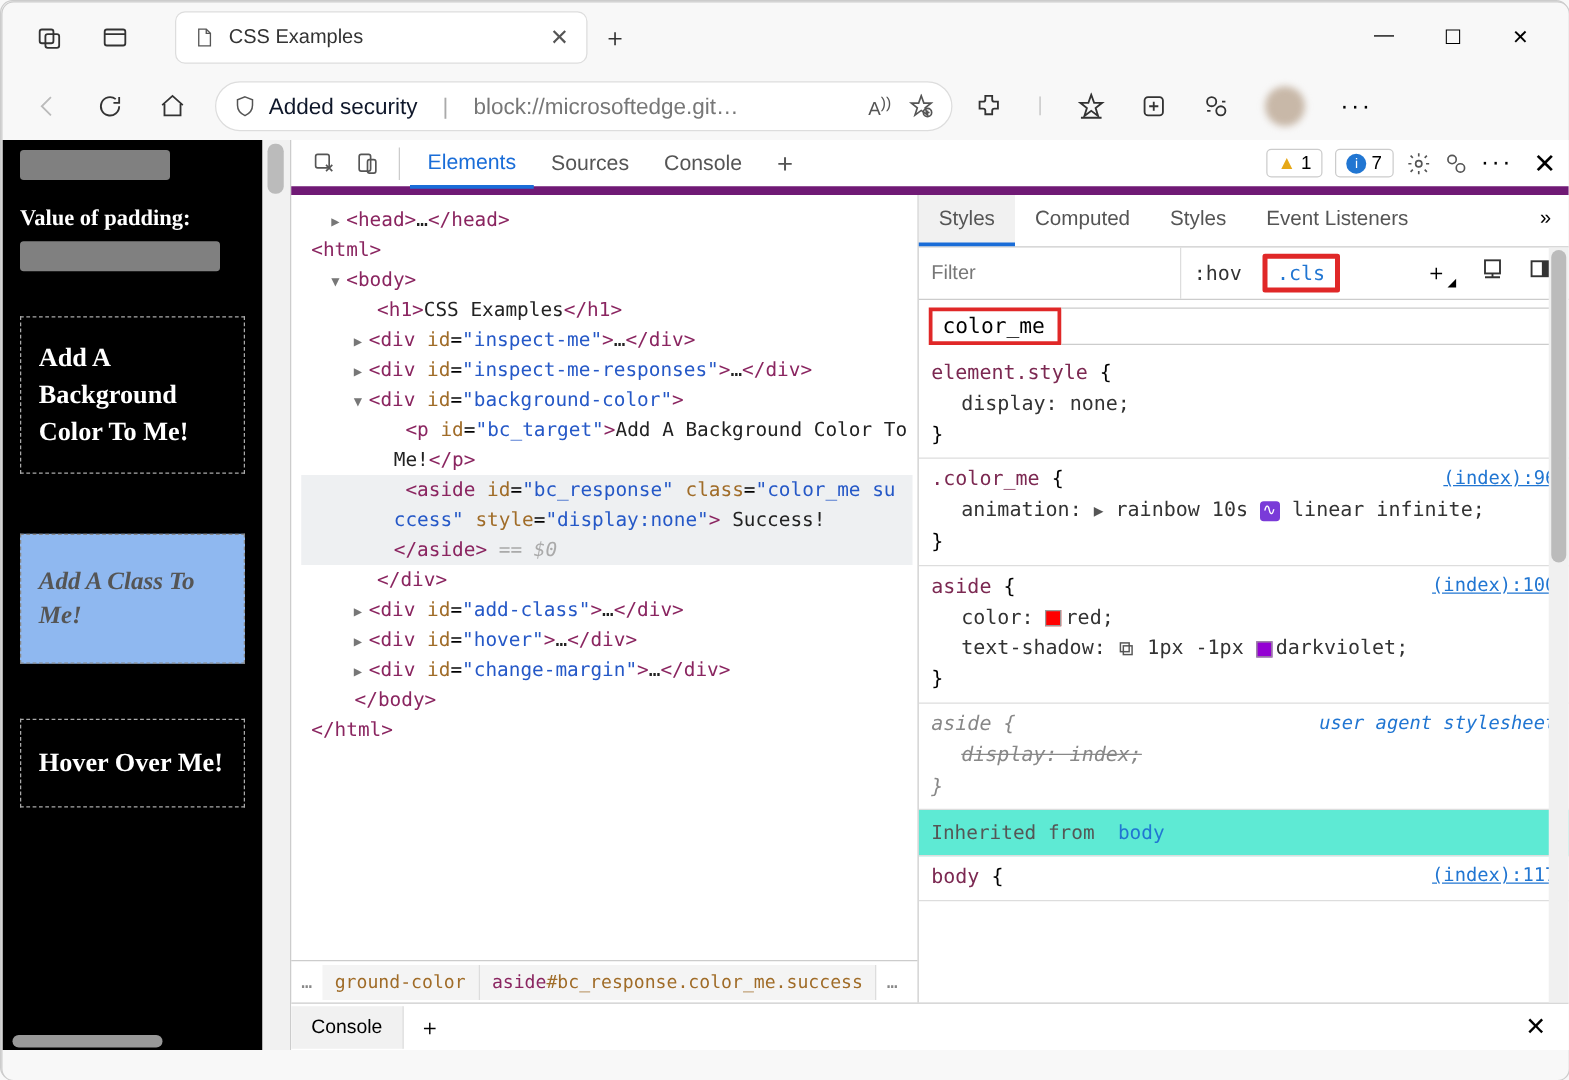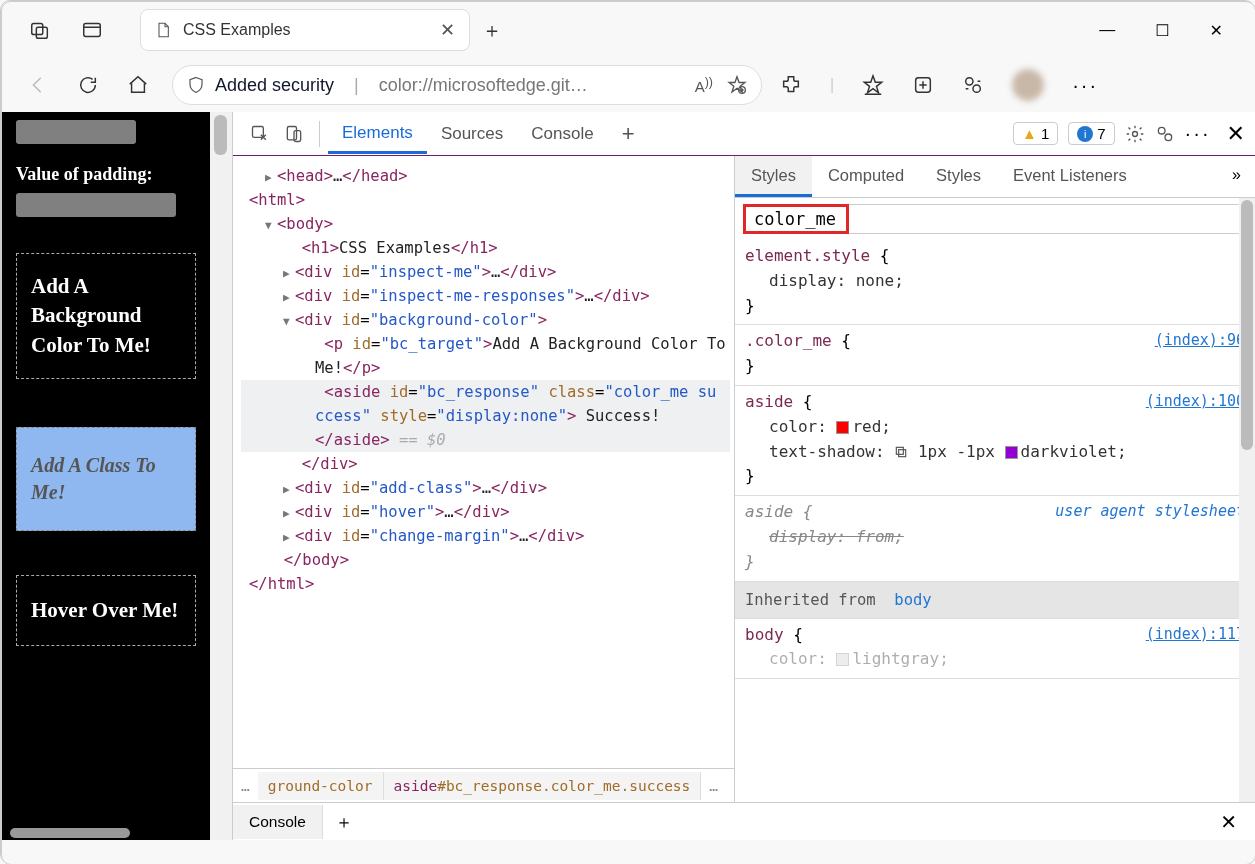--- a/index.html
+++ b/index.html
@@ -37,21 +37,21 @@
 .page-preview .bluebox { background: #8fb8f0; color: #555; border: 1px dashed #888; margin-top: 48px; padding: 24px 14px; font-family: Georgia, serif; font-size: 20px; font-weight: bold; font-style: italic; line-height:1.35;}
 .page-preview .dashbox2 { border: 1px dashed #aaa; margin-top: 44px; padding: 20px 14px; font-family: Georgia, serif; font-size: 21px; font-weight: bold; line-height:1.35; color:#fff;}
 .hscroll { position:absolute; bottom:2px; left: 8px; right: 8px; height: 10px; background: transparent;}
 .hscroll .thumb { background:#999; border-radius: 5px; height: 10px; width: 120px;}
 
 .vscroll-left { width: 22px; background: #f1f1f1; position: relative;}
 .vscroll-left .thumb { position: absolute; top: 3px; left: 4px; width: 13px; height: 40px; background: #bbb; border-radius: 6px;}
 
 
 .devtools { flex: 1; display: flex; flex-direction: column; background: #fff; border-left: 1px solid #ccc; }
-.dt-tabs { height: 44px; border-bottom: 1px solid #701a75; display: flex; align-items: center; padding: 0 10px; gap: 0;}
+.dt-tabs { height: 44px; border-bottom: 7px solid #701a75; display: flex; align-items: center; padding: 0 10px; gap: 0;}
 .dt-tabs .tool-icon { width: 34px; display: flex; justify-content: center;}
 .dt-tabs .tool-icon svg { width: 20px; height: 20px; stroke: #555; fill: none; stroke-width: 1.6;}
 .dt-tabs .tabitem { padding: 10px 14px; font-size: 17px; color: #555; }
 .dt-tabs .tabitem.active { color: #1a6dd8; border-bottom: 3px solid #1a6dd8; padding-bottom: 8px;}
 .dt-tabs .right { margin-left: auto; display: flex; align-items: center; gap: 10px;}
 .badge { display: inline-flex; align-items: center; gap: 4px; background: #fff; border: 1px solid #ccc; border-radius: 4px; padding: 2px 8px; font-size: 15px;}
 .badge .tri { color: #e6a817; }
 .badge .circ { width: 16px; height:16px; border-radius: 50%; background: #2176d2; color: #fff; display:inline-flex; align-items:center; justify-content: center; font-size: 11px;}
 .dt-close { font-size: 22px; margin-left: 6px;}
 
@@ -101,21 +101,21 @@
 .selector { color: #7c2952;}
 .prop { color: #333; padding-left: 24px;}
 .propn { color: #333;}
 .propv { color: #333;}
 .strike { text-decoration: line-through; color: #888;}
 .ua { font-style: italic; color: #888;}
 .swatch { display:inline-block; width:13px; height:13px; vertical-align:middle; margin-right:3px; border:1px solid #999;}
 .play-icon { display:inline-block; font-size: 13px; color:#555;}
 .anim-badge { display:inline-block; width: 16px; height: 16px; background:#7a3bd8; border-radius: 3px; vertical-align: middle; position:relative;}
 .anim-badge::after{content:"∿"; color:#fff; position:absolute; left:2px; top:-2px; font-size:13px;}
-.inherit-row { padding: 6px 10px; border-bottom: 1px solid #ddd; background: #e5e5e5; font-size: 15.5px; color:#555;}
+.inherit-row { padding: 6px 10px; border-bottom: 1px solid #ddd; background: #5eead4; font-size: 15.5px; color:#555;}
 .inherit-row .bodyref { color:#2176d2; font-family: Consolas, monospace;}
 
 .sp-vscroll { position:absolute; right:0; top: 42px; bottom:0; width: 16px; background:#f0f0f0;}
 .sp-vscroll .thumb { background:#bbb; width: 12px; margin: 2px auto; height: 250px; border-radius: 6px;}
 
 
 .drawer { height: 38px; border-top: 1px solid #ccc; display:flex; align-items:center; background: #fff;}
 .drawer .dtab { padding: 8px 16px; border-right: 1px solid #ddd; background:#f1f1f1; font-size: 15.5px;}
 .drawer .plus { padding: 8px 12px; font-size: 18px;}
 .drawer .x { margin-left: auto; padding: 0 18px; font-size: 20px;}
@@ -175,21 +175,21 @@
           <path d="M5 10v10h14V10"></path>
         </svg>
       </div>
   </div>
   <div class="addrbox">
     <svg width="18" height="18" viewBox="0 0 24 24" fill="none" stroke="#555" stroke-width="1.6">
         <path d="M12 2l8 3v6c0 5-3.5 9-8 11-4.5-2-8-6-8-11V5z"></path>
       </svg>
     <span class="sec">Added security</span>
     <span class="sep">|</span>
-    <span class="url">color://microsoftedge.git…</span>
+    <span class="url">block://microsoftedge.git…</span>
     <span style="margin-left:auto; display:flex; gap:14px; align-items:center;">
       <span style="font-size:15px;">A<sup>))</sup></span>
       <svg width="20" height="20" viewBox="0 0 24 24" fill="none" stroke="#555" stroke-width="1.6">
           <path d="M12 2l2.5 7h7l-5.7 4.5 2.2 7L12 16l-6 4.5 2.2-7L2.5 9h7z"></path>
           <circle cx="18" cy="18" r="4"></circle>
           <line x1="18" y1="16" x2="18" y2="20"></line>
           <line x1="16" y1="18" x2="20" y2="18"></line>
         </svg>
     </span>
   </div>
@@ -307,59 +307,76 @@
       </div>
 
       <div class="styles-pane">
         <div class="sp-tabs">
           <div class="sptab active">Styles</div>
           <div class="sptab">Computed</div>
           <div class="sptab">Styles</div>
           <div class="sptab">Event Listeners</div>
           <div class="chev">»</div>
         </div>
+        <div class="sp-toolbar">
+          <div class="sp-filter">Filter</div>
+          <div class="sp-hov">:hov</div>
+          <div class="sp-cls">.cls</div>
+          <div class="sp-icons">
+            <span class="i">＋<sub style="font-size:9px;">◢</sub></span>
+            <span class="i"><svg width="18" height="18" viewBox="0 0 24 24" fill="none" stroke="#333" stroke-width="2">
+                  <rect x="4" y="3" width="16" height="14"></rect>
+                  <line x1="4" y1="21" x2="20" y2="21"></line>
+                  <line x1="12" y1="17" x2="12" y2="21"></line>
+                </svg></span>
+            <span class="i"><svg width="18" height="18" viewBox="0 0 24 24" fill="#333">
+                  <rect x="3" y="4" width="18" height="16" fill="none" stroke="#333" stroke-width="2"></rect>
+                  <rect x="14" y="4" width="7" height="16"></rect>
+                </svg></span>
+          </div>
+        </div>
         <div class="cls-input-row">
           <div class="cls-input">color_me</div>
           <div class="cls-input-rest"></div>
         </div>
 
         <div class="rules">
           <div class="rule">
             <div><span class="selector">element.style</span> {</div>
             <div class="prop"><span class="propn">display</span>: <span class="propv">none</span>;</div>
             <div>}</div>
           </div>
           <div class="rule">
             <span class="link">(index):96</span>
             <div><span class="selector">.color_me</span> {</div>
+            <div class="prop"><span class="propn">animation</span>: <span class="play-icon">▶</span> rainbow 10s <span class="anim-badge"></span> linear infinite;</div>
             <div>}</div>
           </div>
           <div class="rule">
             <span class="link">(index):100</span>
             <div><span class="selector">aside</span> {</div>
             <div class="prop"><span class="propn">color:</span> <span class="swatch" style="background:#f00;"></span><span class="propv">red;</span></div>
             <div class="prop"><span class="propn">text-shadow:</span> <svg width="14" height="14" viewBox="0 0 24 24" fill="none" stroke="#555" stroke-width="2" style="vertical-align:middle;">
                   <rect x="4" y="4" width="12" height="12"></rect>
                   <rect x="8" y="8" width="12" height="12"></rect>
                 </svg> <span>1px -1px</span> <span class="swatch" style="background:#9400d3;"></span><span>darkviolet;</span></div>
             <div>}</div>
           </div>
           <div class="rule">
             <span class="link ua" style="text-decoration:none;">user agent stylesheet</span>
             <div class="ua"><span>aside</span> {</div>
-            <div class="prop ua strike">display: from;</div>
+            <div class="prop ua strike">display: index;</div>
             <div class="ua">}</div>
           </div>
           <div class="inherit-row">
             <span>Inherited from</span>&nbsp; <span class="bodyref">body</span>
           </div>
           <div class="rule">
             <span class="link">(index):117</span>
             <div><span class="selector">body</span> {</div>
-            <div class="prop" style="opacity:0.4;"><span class="propn">color:</span> <span class="swatch" style="background:#d3d3d3;"></span><span>lightgray;</span></div>
           </div>
         </div>
         <div class="sp-vscroll">
             <div class="thumb"></div>
           </div>
       </div>
     </div>
 
     <div class="drawer">
       <div class="dtab">Console</div>

